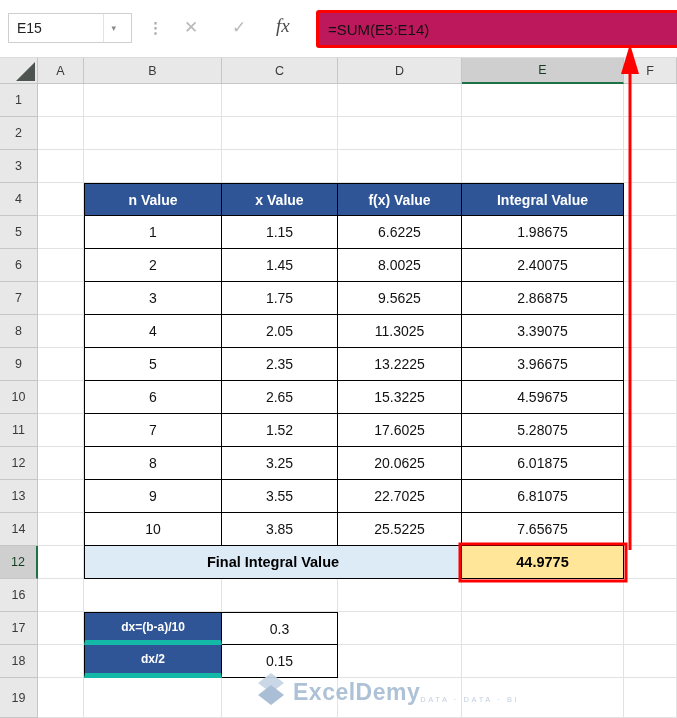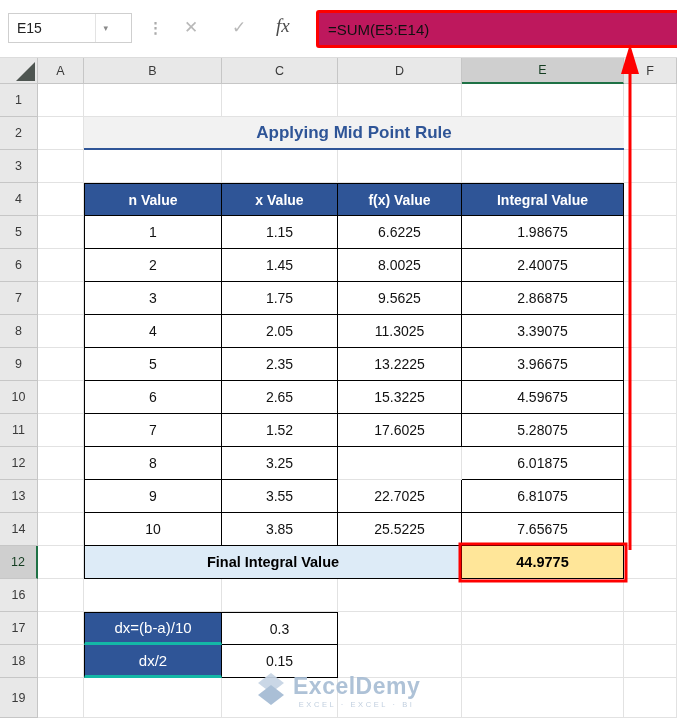--- a/index.html
+++ b/index.html
@@ -4,21 +4,21 @@
 <style>
   html,body{margin:0;padding:0;background:#fff;}
   .screen{position:relative;width:677px;height:718px;overflow:hidden;background:#fff;
           font-family:"Liberation Sans",sans-serif;}
 
   
   .chrome{position:absolute;top:0;left:0;width:677px;height:58px;background:#fff;
           border-bottom:1px solid #DCDCDC;box-sizing:border-box;z-index:5;}
   .name-box{position:absolute;left:8px;top:13px;width:124px;height:30px;border:1px solid #CFCFCF;
             background:#fff;display:flex;align-items:center;justify-content:space-between;
-            padding:0 16px 0 8px;box-sizing:border-box;font-size:14px;color:#222;}
+            padding:0 8px 0 8px;box-sizing:border-box;font-size:14px;color:#222;}
   .nb-arrow{color:#8a8a8a;font-size:9px;border-left:1px solid #E3E3E3;height:100%;
             display:flex;align-items:center;padding:0 7px;}
   .sep-dots{position:absolute;left:148px;top:19px;color:#ababab;font-size:15px;font-weight:bold;}
   .fbicon{position:absolute;top:17px;font-size:17px;color:#B9B9B9;}
   .icon-cancel{left:184px;}
   .icon-confirm{left:232px;}
   .icon-fx{left:276px;top:15px;font-family:"Liberation Serif",serif;font-style:italic;
            font-size:19px;color:#4a4a4a;}
   .formula-box{position:absolute;left:316px;top:10px;width:366px;height:38px;
                border:3px solid #FE0000;border-radius:3px;background:#be185d;box-sizing:border-box;
@@ -42,31 +42,31 @@
   .title{background:#F2F2F2;border-bottom:2px solid #2F5597;color:#2F5597;
          font-weight:bold;font-size:17px;}
   .th{background:#2F5597;color:#fff;font-weight:bold;font-size:14px;
       border-right:1px solid #000;border-bottom:1px solid #000;}
   .td{background:#fff;color:#111;font-size:14px;
       border-right:1px solid #000;border-bottom:1px solid #000;}
   .flabel{background:#DDEBF7;color:#000;font-weight:bold;font-size:14.5px;
           border-right:1px solid #000;border-bottom:1px solid #000;}
   .fvalue{background:#FFE699;color:#000;font-weight:bold;font-size:14.5px;
           border-right:1px solid #000;border-bottom:1px solid #000;}
-  .dxl{background:#2F5597;color:#fff;font-weight:normal;font-size:15px;
-       border-right:1px solid #000;border-bottom:3px solid #14b8a6;}
+  .dxl{background:#2F5597;color:#fff;font-weight:bold;font-size:12px;
+       border-right:1px solid #000;border-bottom:5px solid #14b8a6;}
   .dxv{background:#fff;color:#111;font-size:14px;
        border-right:1px solid #000;border-bottom:1px solid #000;}
   .bt{border-top:1px solid #000;}
   .bl{border-left:1px solid #000;}
 
   
   .watermark{position:absolute;left:256px;top:672px;display:flex;align-items:center;gap:7px;
              z-index:3;opacity:0.92;pointer-events:none;}
-  .wm-text{display:flex;flex-direction:column;align-items:center;}
+  .wm-text{display:flex;flex-direction:row;align-items:flex-end;}
   .wm-name{font-size:23px;font-weight:bold;color:#A8BDD4;letter-spacing:0.5px;line-height:1;}
   .wm-tag{font-size:7.5px;color:#BCCBDC;letter-spacing:2.6px;margin-top:2px;}
 
   
   .overlay{position:absolute;top:0;left:0;z-index:10;pointer-events:none;}
 </style>
 </head>
 <body>
 
 <div class="screen">
@@ -221,21 +221,20 @@
       <div class="c base" style="grid-area: 19 / 5;"></div>
       <div class="c base" style="grid-area: 19 / 6;"></div>
       <div class="c base" style="grid-area: 19 / 7;"></div>
       <div class="c hdr rowhdr" style="grid-area: 20 / 1;">19</div>
       <div class="c base" style="grid-area: 20 / 2;"></div>
       <div class="c base" style="grid-area: 20 / 3;"></div>
       <div class="c base" style="grid-area: 20 / 4;"></div>
       <div class="c base" style="grid-area: 20 / 5;"></div>
       <div class="c base" style="grid-area: 20 / 6;"></div>
       <div class="c base" style="grid-area: 20 / 7;"></div>
-      <div class="c title" style="grid-area: 3 / 3 / auto / span 4;">Applying Mid Point Rule</div>
       <div class="c th bt bl" style="grid-area: 5 / 3;">n Value</div>
       <div class="c th bt" style="grid-area: 5 / 5;">f(x) Value</div>
       <div class="c th bt" style="grid-area: 5 / 4;">x Value</div>
       <div class="c th bt" style="grid-area: 5 / 6;">Integral Value</div>
       <div class="c td bl" style="grid-area: 6 / 3;">1</div>
       <div class="c td" style="grid-area: 6 / 4;">1.15</div>
       <div class="c td" style="grid-area: 6 / 5;">6.6225</div>
       <div class="c td" style="grid-area: 6 / 6;">1.98675</div>
       <div class="c td bl" style="grid-area: 7 / 3;">2</div>
       <div class="c td" style="grid-area: 7 / 4;">1.45</div>
@@ -256,20 +255,21 @@
       <div class="c td bl" style="grid-area: 11 / 3;">6</div>
       <div class="c td" style="grid-area: 11 / 4;">2.65</div>
       <div class="c td" style="grid-area: 11 / 5;">15.3225</div>
       <div class="c td" style="grid-area: 11 / 6;">4.59675</div>
       <div class="c td bl" style="grid-area: 12 / 3;">7</div>
       <div class="c td" style="grid-area: 12 / 4;">1.52</div>
       <div class="c td" style="grid-area: 12 / 5;">17.6025</div>
       <div class="c td" style="grid-area: 12 / 6;">5.28075</div>
       <div class="c td bl" style="grid-area: 13 / 3;">8</div>
       <div class="c td" style="grid-area: 13 / 4;">3.25</div>
+      <div class="c td" style="grid-area: 13 / 5;">20.0625</div>
       <div class="c td" style="grid-area: 13 / 6;">6.01875</div>
       <div class="c td bl" style="grid-area: 14 / 3;">9</div>
       <div class="c td" style="grid-area: 14 / 4;">3.55</div>
       <div class="c td" style="grid-area: 14 / 5;">22.7025</div>
       <div class="c td" style="grid-area: 14 / 6;">6.81075</div>
       <div class="c td bl" style="grid-area: 15 / 3;">10</div>
       <div class="c td" style="grid-area: 15 / 4;">3.85</div>
       <div class="c td" style="grid-area: 15 / 5;">25.5225</div>
       <div class="c td" style="grid-area: 15 / 6;">7.65675</div>
       <div class="c flabel bl" style="grid-area: 16 / 3 / auto / span 3;">Final Integral Value</div>
@@ -282,21 +282,21 @@
 
   <div class="watermark">
     <span>
       <svg width="30" height="36" viewBox="0 0 30 36">
         <path d="M15 1 L28 11 L15 21 L2 11 Z" fill="#C6D4E4"></path>
         <path d="M15 13 L28 23 L15 33 L2 23 Z" fill="#A3BAD3"></path>
       </svg>
     </span>
     <span class="wm-text">
       <span class="wm-name">ExcelDemy</span>
-      <span class="wm-tag">EXCEL · EXCEL · BI</span>
+      <span class="wm-tag">DATA · DATA · BI</span>
     </span>
   </div>
 
   <svg class="overlay" width="677" height="718" viewBox="0 0 677 718">
     <rect x="460" y="544" width="166" height="37" fill="none" stroke="#FE0000" stroke-width="3"></rect>
     <line x1="630" y1="550" x2="630" y2="70" stroke="#FE0000" stroke-width="3"></line>
     <polygon points="630,44 621,74 639,74" fill="#FE0000"></polygon>
   </svg>
 
 </div>

